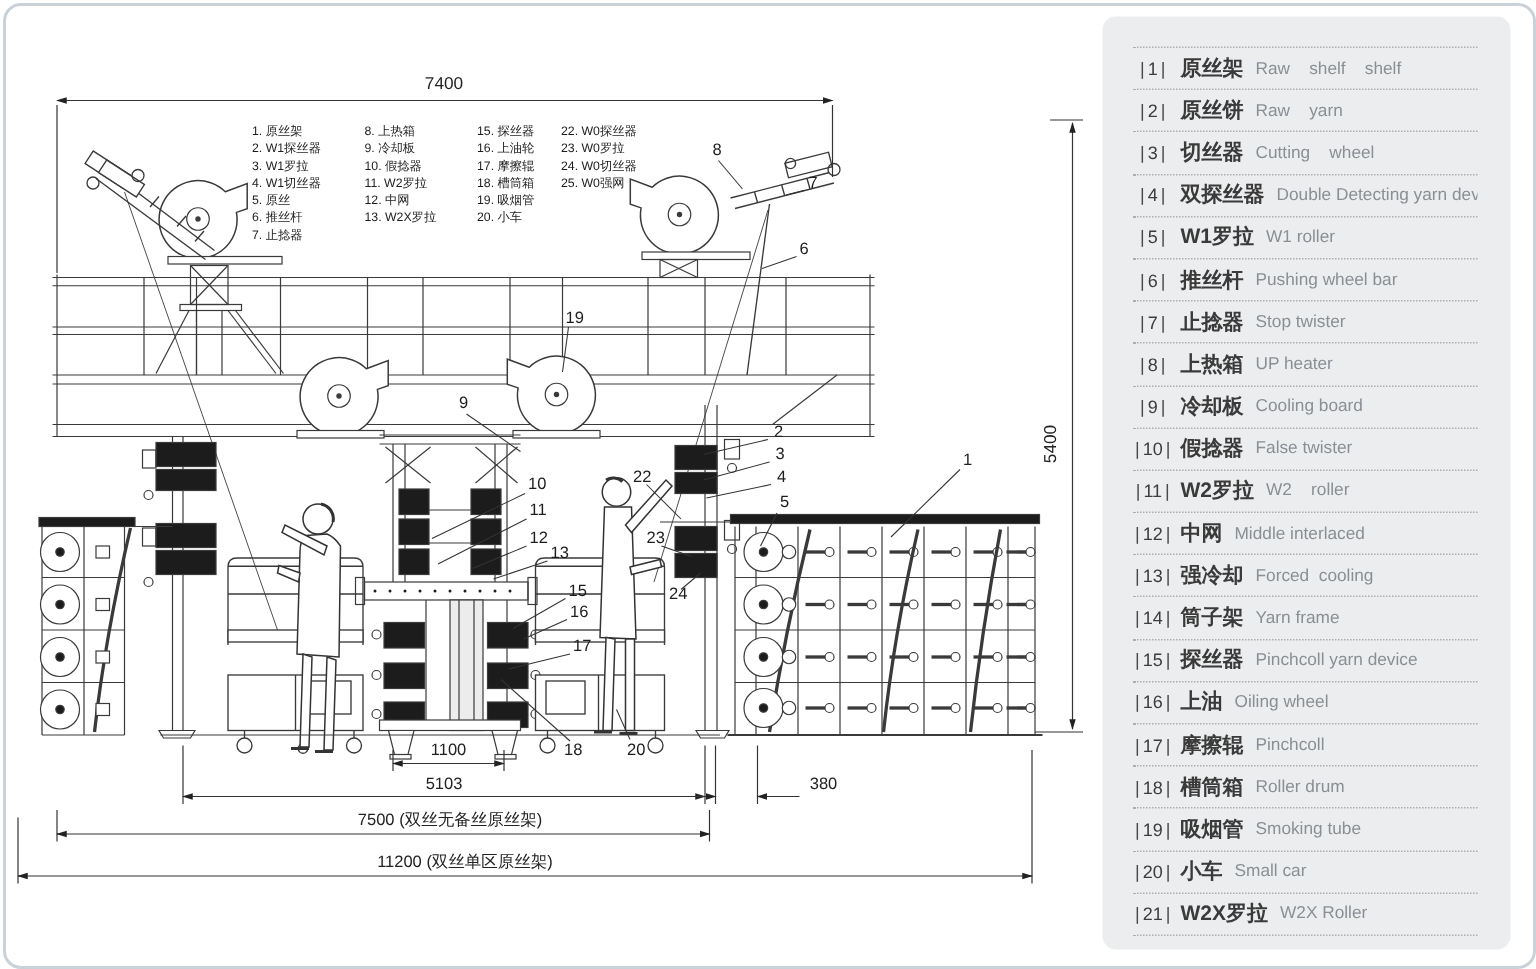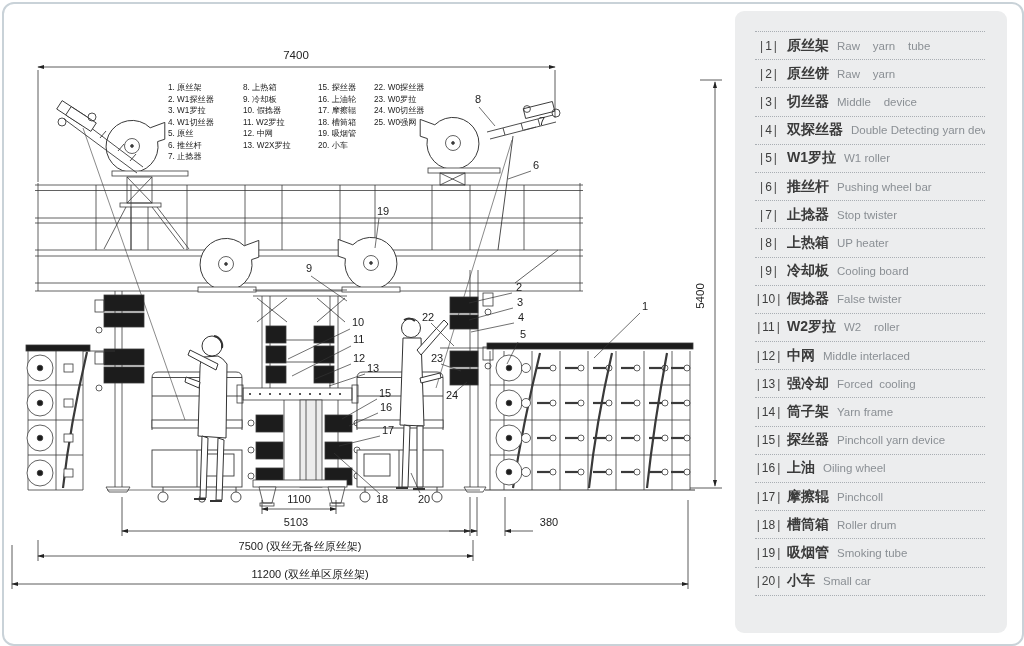--- a/index.html
+++ b/index.html
@@ -525,31 +525,31 @@
     <text class="co" x="431" y="362">23</text>
     <text class="co" x="446" y="399">24</text>
   </g>
 </svg>
 
 <div id="panel">
   <div class="llist">
     <div class="lrow">
         <span class="lnum">1</span>
         <span class="lcn">原丝架</span>
-        <span class="len">Raw    yarn    tube</span>
+        <span class="len">Raw    shelf    shelf</span>
       </div>
     <div class="lrow">
         <span class="lnum">2</span>
         <span class="lcn">原丝饼</span>
         <span class="len">Raw    yarn</span>
       </div>
     <div class="lrow">
         <span class="lnum">3</span>
         <span class="lcn">切丝器</span>
-        <span class="len">Middle    device</span>
+        <span class="len">Cutting    wheel</span>
       </div>
     <div class="lrow">
         <span class="lnum">4</span>
         <span class="lcn">双探丝器</span>
         <span class="len">Double Detecting yarn device</span>
       </div>
     <div class="lrow">
         <span class="lnum">5</span>
         <span class="lcn">W1罗拉</span>
         <span class="len">W1 roller</span>
@@ -622,14 +622,19 @@
     <div class="lrow">
         <span class="lnum">19</span>
         <span class="lcn">吸烟管</span>
         <span class="len">Smoking tube</span>
       </div>
     <div class="lrow">
         <span class="lnum">20</span>
         <span class="lcn">小车</span>
         <span class="len">Small car</span>
       </div>
+    <div class="lrow">
+        <span class="lnum">21</span>
+        <span class="lcn">W2X罗拉</span>
+        <span class="len">W2X Roller</span>
+      </div>
   </div>
 </div>
 
 </body></html>

